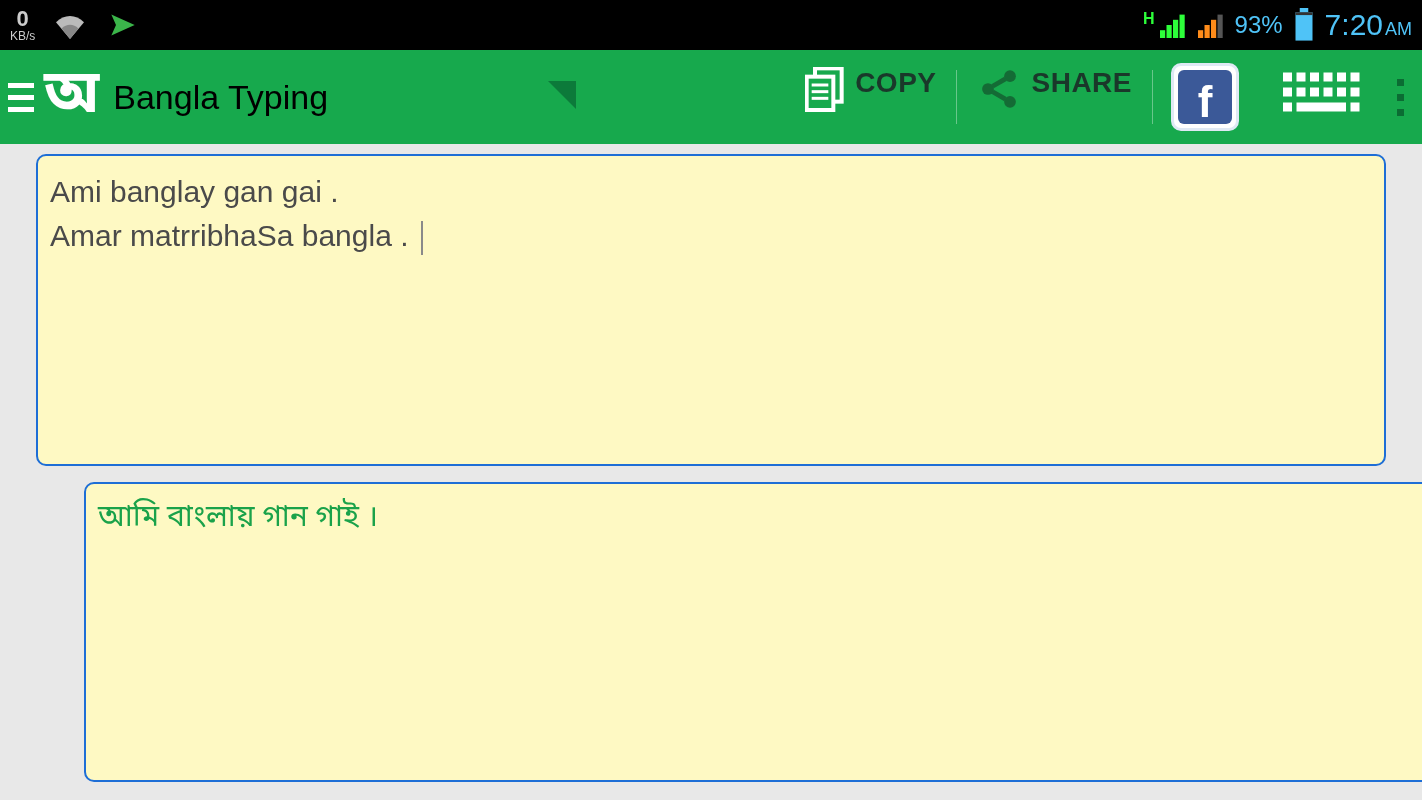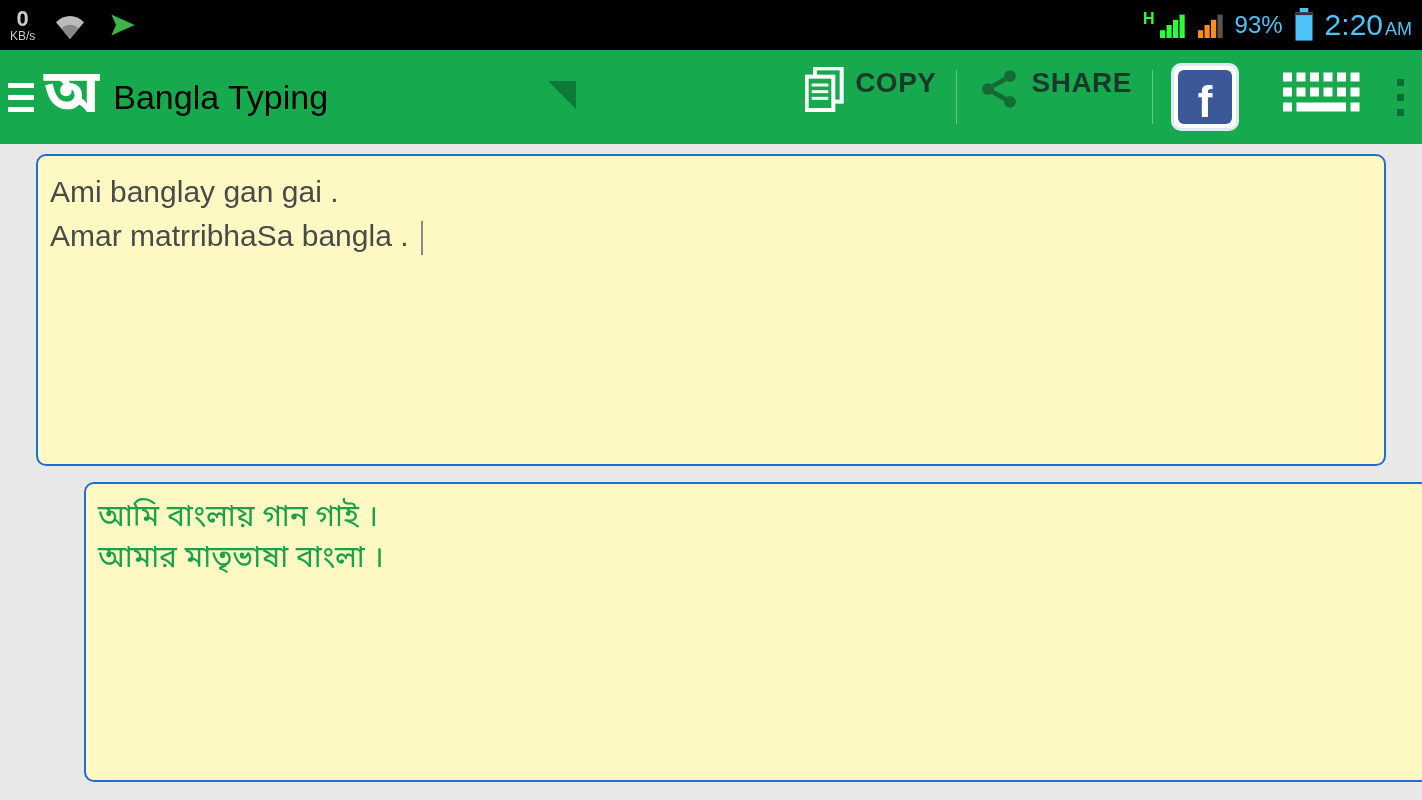--- a/index.html
+++ b/index.html
@@ -84,21 +84,21 @@
     </span>
     <span class="battery-pct">93%</span>
     <span class="status-icon">
       <svg width="22" height="34" viewBox="0 0 14 24">
         <rect x="4" y="0" width="6" height="3" fill="#4fc3f7"></rect>
         <rect x="1" y="3" width="12" height="20" fill="#4fc3f7"></rect>
         <rect x="1" y="3" width="12" height="2" fill="#333"></rect>
       </svg>
     </span>
     <span class="clock">
-      <span>2:20</span><span class="ampm">AM</span>
+      <span>7:20</span><span class="ampm">AM</span>
     </span>
   </div>
 </div>
 
 <div class="action-bar">
   <div class="hamburger">
     <span></span>
       <span></span>
       <span></span>
   </div>
@@ -173,15 +173,14 @@
 
 <div class="content">
   <div class="text-box input-box">
     <div>Ami banglay gan gai  .</div>
     <div>
       <span>Amar matrribhaSa bangla . </span><span class="cursor"></span>
     </div>
   </div>
   <div class="text-box output-box">
     <div>আমি বাংলায় গান গাই  ।</div>
-    <div>আমার মাতৃভাষা বাংলা ।</div>
   </div>
 </div>
 
 </body></html>

